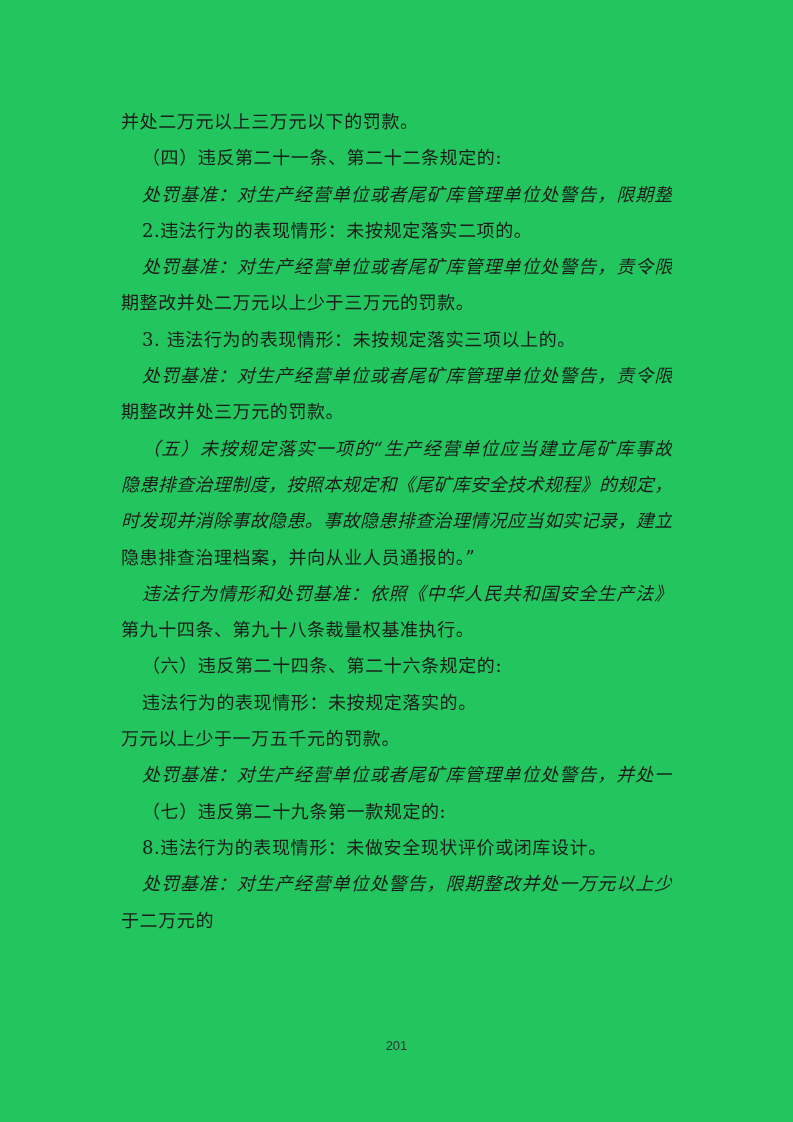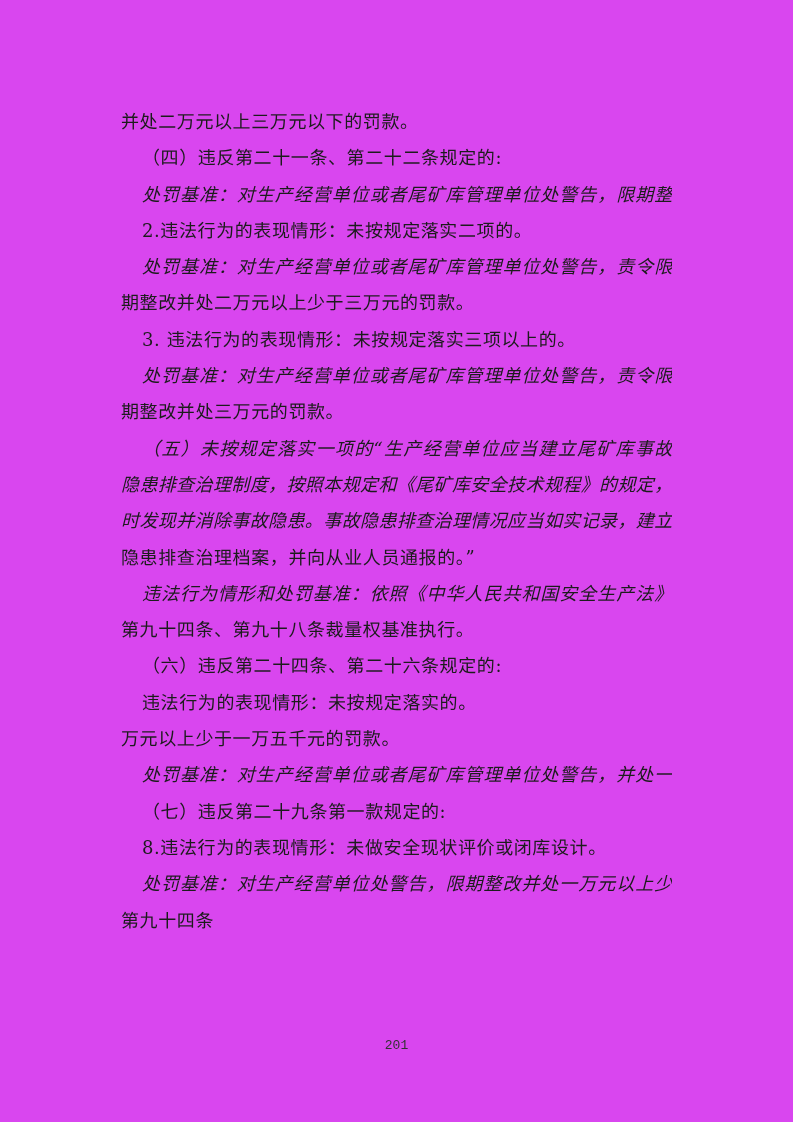--- a/index.html
+++ b/index.html
@@ -5,21 +5,21 @@
 <style>
   html, body {
     margin: 0;
     padding: 0;
     background: #ffffff;
   }
   .page {
     position: relative;
     width: 793px;
     height: 1122px;
-    background: #d946ef;
+    background: #22c55e;
     overflow: hidden;
     font-family: "DejaVu Serif", "Liberation Serif", serif;
   }
   .doc-body {
     position: absolute;
     left: 121px;
     top: 104px;
     width: 551px;
     font-size: 18px;
     line-height: 36.3px;
@@ -45,21 +45,21 @@
   }
   .footer {
     position: absolute;
     top: 1038px;
     left: 0;
     width: 793px;
     text-align: center;
     font-size: 13px;
     line-height: 16px;
     color: #333333;
-    font-family: Liberation Mono, monospace;
+    font-family: Liberation Sans, sans-serif;
   }
 </style>
 </head>
 <body>
 
 <div class="page">
 
   <div class="doc-body">
       <div class="line">并处二万元以上三万元以下的罚款。</div>
       <div class="line indent">（四）违反第二十一条、第二十二条规定的:</div>
@@ -76,20 +76,20 @@
       <div class="line">隐患排查治理档案，并向从业人员通报的。”</div>
       <div class="line indent fill">违法行为情形和处罚基准：依照《中华人民共和国安全生产法》</div>
       <div class="line">第九十四条、第九十八条裁量权基准执行。</div>
       <div class="line indent">（六）违反第二十四条、第二十六条规定的:</div>
       <div class="line indent">违法行为的表现情形：未按规定落实的。</div>
       <div class="line">万元以上少于一万五千元的罚款。</div>
       <div class="line indent fill">处罚基准：对生产经营单位或者尾矿库管理单位处警告，并处一</div>
       <div class="line indent">（七）违反第二十九条第一款规定的:</div>
       <div class="line indent">8.违法行为的表现情形：未做安全现状评价或闭库设计。</div>
       <div class="line indent fill">处罚基准：对生产经营单位处警告，限期整改并处一万元以上少</div>
-      <div class="line">第九十四条</div>
+      <div class="line">于二万元的</div>
     </div>
 
   <div class="footer">
     <span>201</span>
   </div>
 
 </div>
 
 </body></html>

